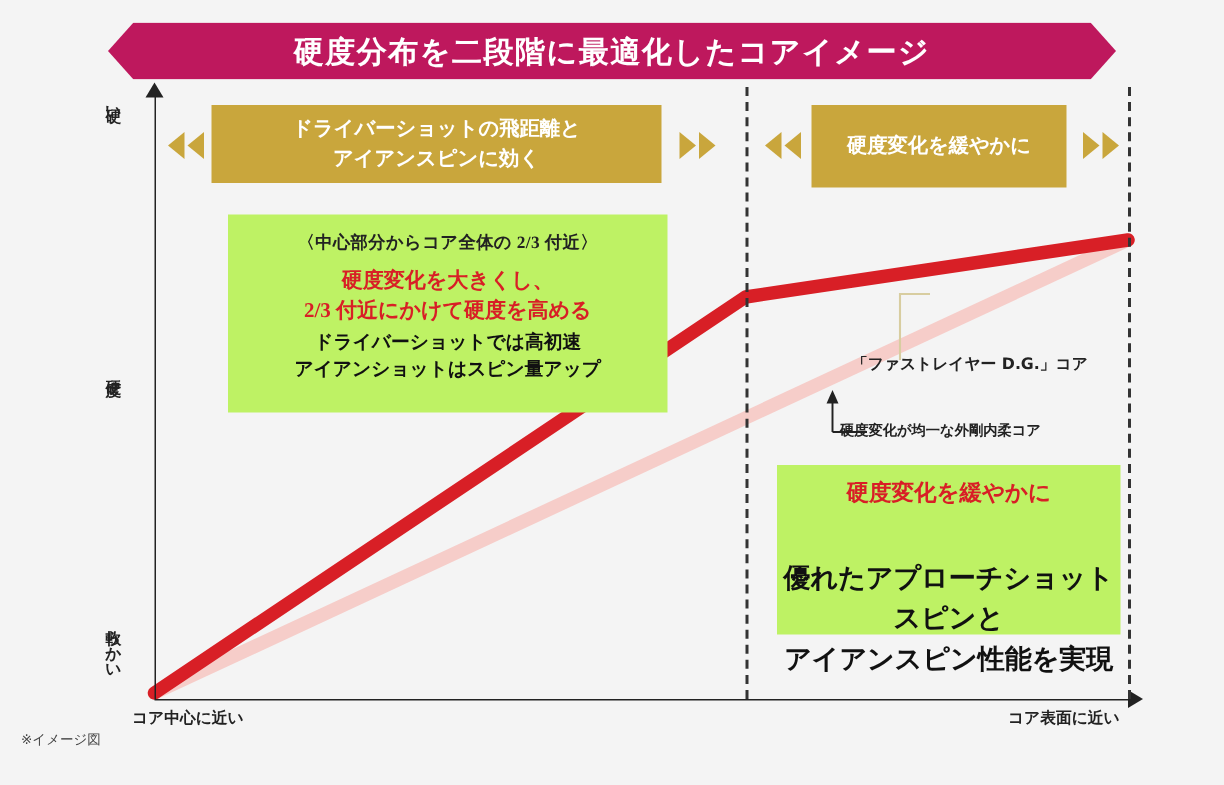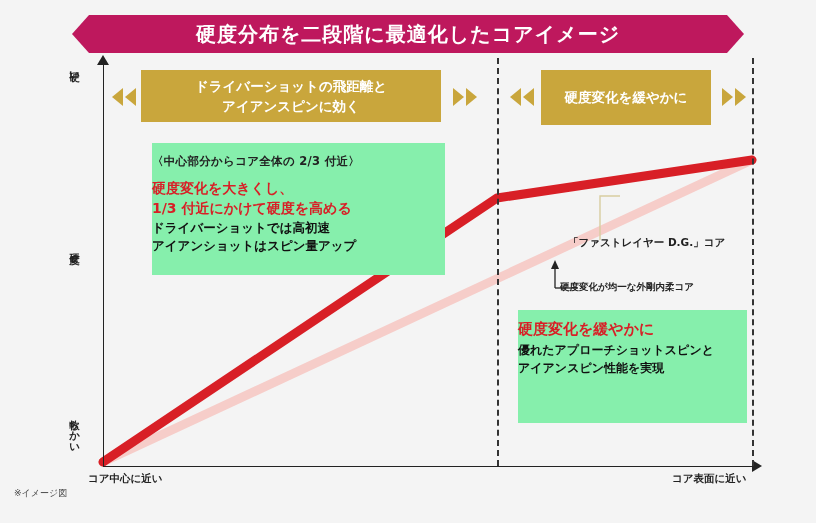--- a/index.html
+++ b/index.html
@@ -89,29 +89,29 @@
   .arrows.l1{left:112px;top:88px;}
   .arrows.l2{left:453px;top:88px;}
   .arrows.r1{left:510px;top:88px;}
   .arrows.r2{left:722px;top:88px;}
   .tri{width:0;height:0;border-top:9px solid transparent;border-bottom:9px solid transparent;}
   .tri.left{border-right:11px solid #c9a63c;}
   .tri.right{border-left:11px solid #c9a63c;}
 
   
   .callout{
-    position:absolute;background:#86efac;
+    position:absolute;background:#bef264;text-align:center;font-family:Liberation Serif, serif;
   }
   .callout.left-callout{left:152px;top:143px;width:293px;height:132px;}
   .callout.right-callout{left:518px;top:310px;width:229px;height:113px;}
   .co-small{font-size:11.5px;color:#222;font-weight:bold;letter-spacing:0.3px;}
   .co-red{font-size:14px;color:#d81f26;font-weight:bold;line-height:1.45;}
   .co-red.sm{font-size:15px;}
   .co-black{font-size:12.5px;color:#111;font-weight:bold;line-height:1.5;}
-  .co-black.sm{font-size:12px;}
+  .co-black.sm{font-size:18px;margin-top:31px;}
   .pad-t{padding-top:11px;}
   .pad-t2{padding-top:9px;}
 
   
   .anno{
     position:absolute;font-size:10.5px;font-weight:bold;color:#222;
     white-space:nowrap;
   }
   .anno.dg{left:568px;top:236px;}
   .anno.uniform{left:560px;top:281px;font-size:9.5px;}
@@ -182,21 +182,21 @@
   </div>
   <div class="arrows r2">
     <div class="tri right"></div>
     <div class="tri right"></div>
   </div>
 
   <div class="callout left-callout">
     <div class="co-small pad-t">〈中心部分からコア全体の 2/3 付近〉</div>
     <div class="co-red pad-t2">
       <div>硬度変化を大きくし、</div>
-      <div>1/3 付近にかけて硬度を高める</div>
+      <div>2/3 付近にかけて硬度を高める</div>
     </div>
     <div class="co-black">
       <div>ドライバーショットでは高初速</div>
       <div>アイアンショットはスピン量アップ</div>
     </div>
   </div>
 
   <div class="callout right-callout">
     <div class="co-red sm pad-t2">硬度変化を緩やかに</div>
     <div class="co-black sm">

